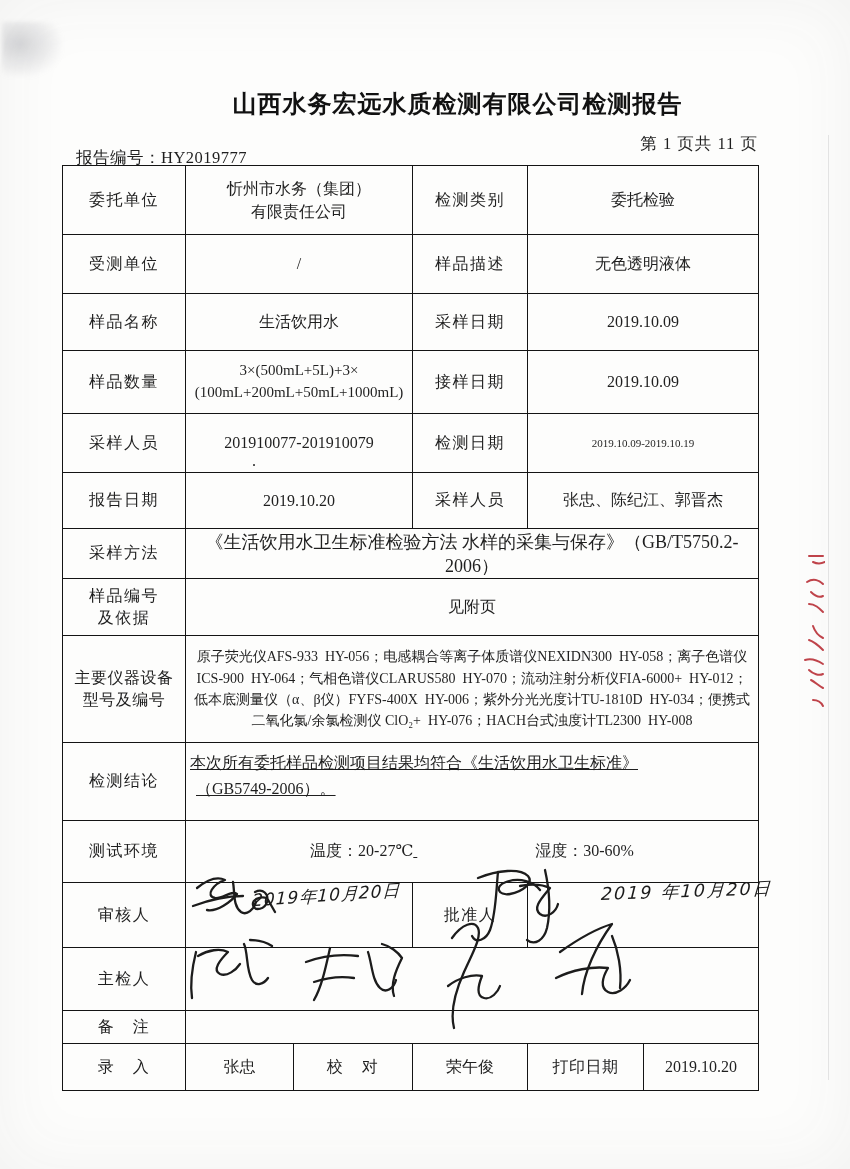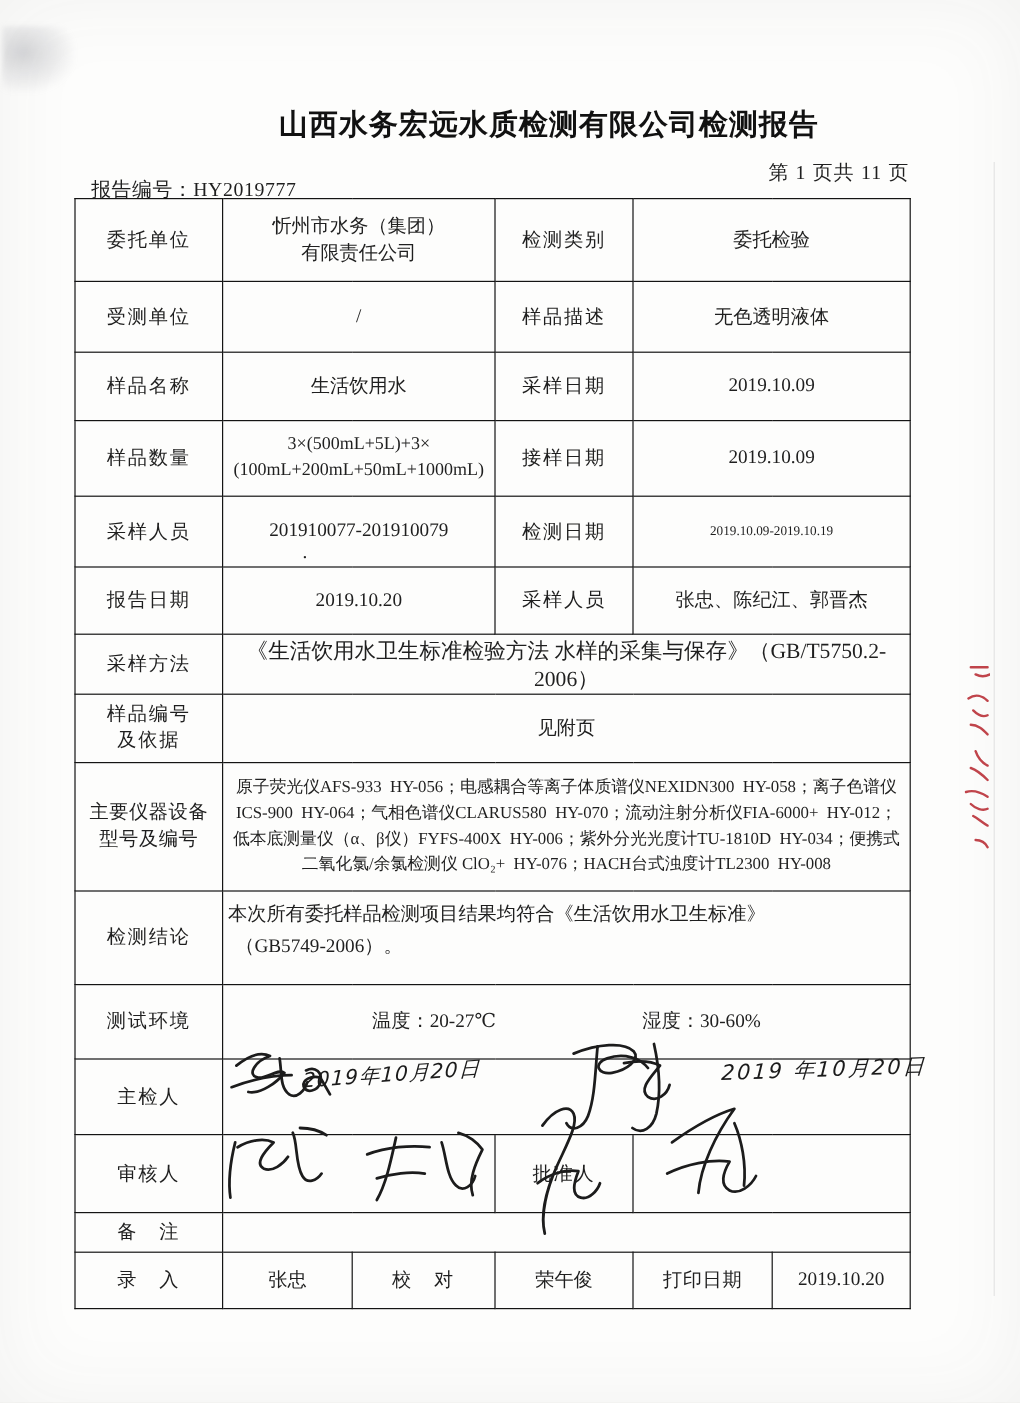--- a/index.html
+++ b/index.html
@@ -37,21 +37,21 @@
   }
   table.report td{
     border:1.6px solid #141414;
     text-align:center;vertical-align:middle;
     padding:0 4px;
     overflow:visible;
   }
   td.lab{letter-spacing:1.5px;font-size:16px;}
   td.lab .ln{display:block;line-height:1.35;}
   .two-line div{line-height:1.45;}
-  td.left{text-align:left;padding:4px 10px;}
+  td.left{text-align:left;padding:4px 10px;text-decoration:underline;}
   td.just{
     text-align:justify;text-justify:inter-ideograph;
     padding:5px 9px;line-height:1.52;font-size:14px;
     white-space:pre-wrap;
   }
   .concl div{line-height:1.6;text-align:left;}
   .concl .ind{padding-left:6px;}
   .env span{display:inline-block;}
   .env .hum{margin-left:118px;}
   .stray-dot{position:absolute;left:252px;top:452px;font-size:16px;}
@@ -181,30 +181,30 @@
     </tr>
 
     <tr style="height:62px">
       <td class="lab">测试环境</td>
       <td colspan="5" class="left env">
         <span>温度：20-27℃</span>
         <span class="hum">湿度：30-60%</span>
       </td>
     </tr>
 
-    <tr style="height:63px">
-      <td class="lab">主检人</td>
-      <td colspan="5"></td>
-    </tr>
-
     <tr style="height:65px">
       <td class="lab">审核人</td>
       <td colspan="2"></td>
       <td class="lab">批准人</td>
       <td colspan="2"></td>
+    </tr>
+
+    <tr style="height:63px">
+      <td class="lab">主检人</td>
+      <td colspan="5"></td>
     </tr>
 
     <tr style="height:33px">
       <td class="lab">备　注</td>
       <td colspan="5"></td>
     </tr>
 
     <tr style="height:47px">
       <td class="lab">录　入</td>
       <td>张忠</td>

